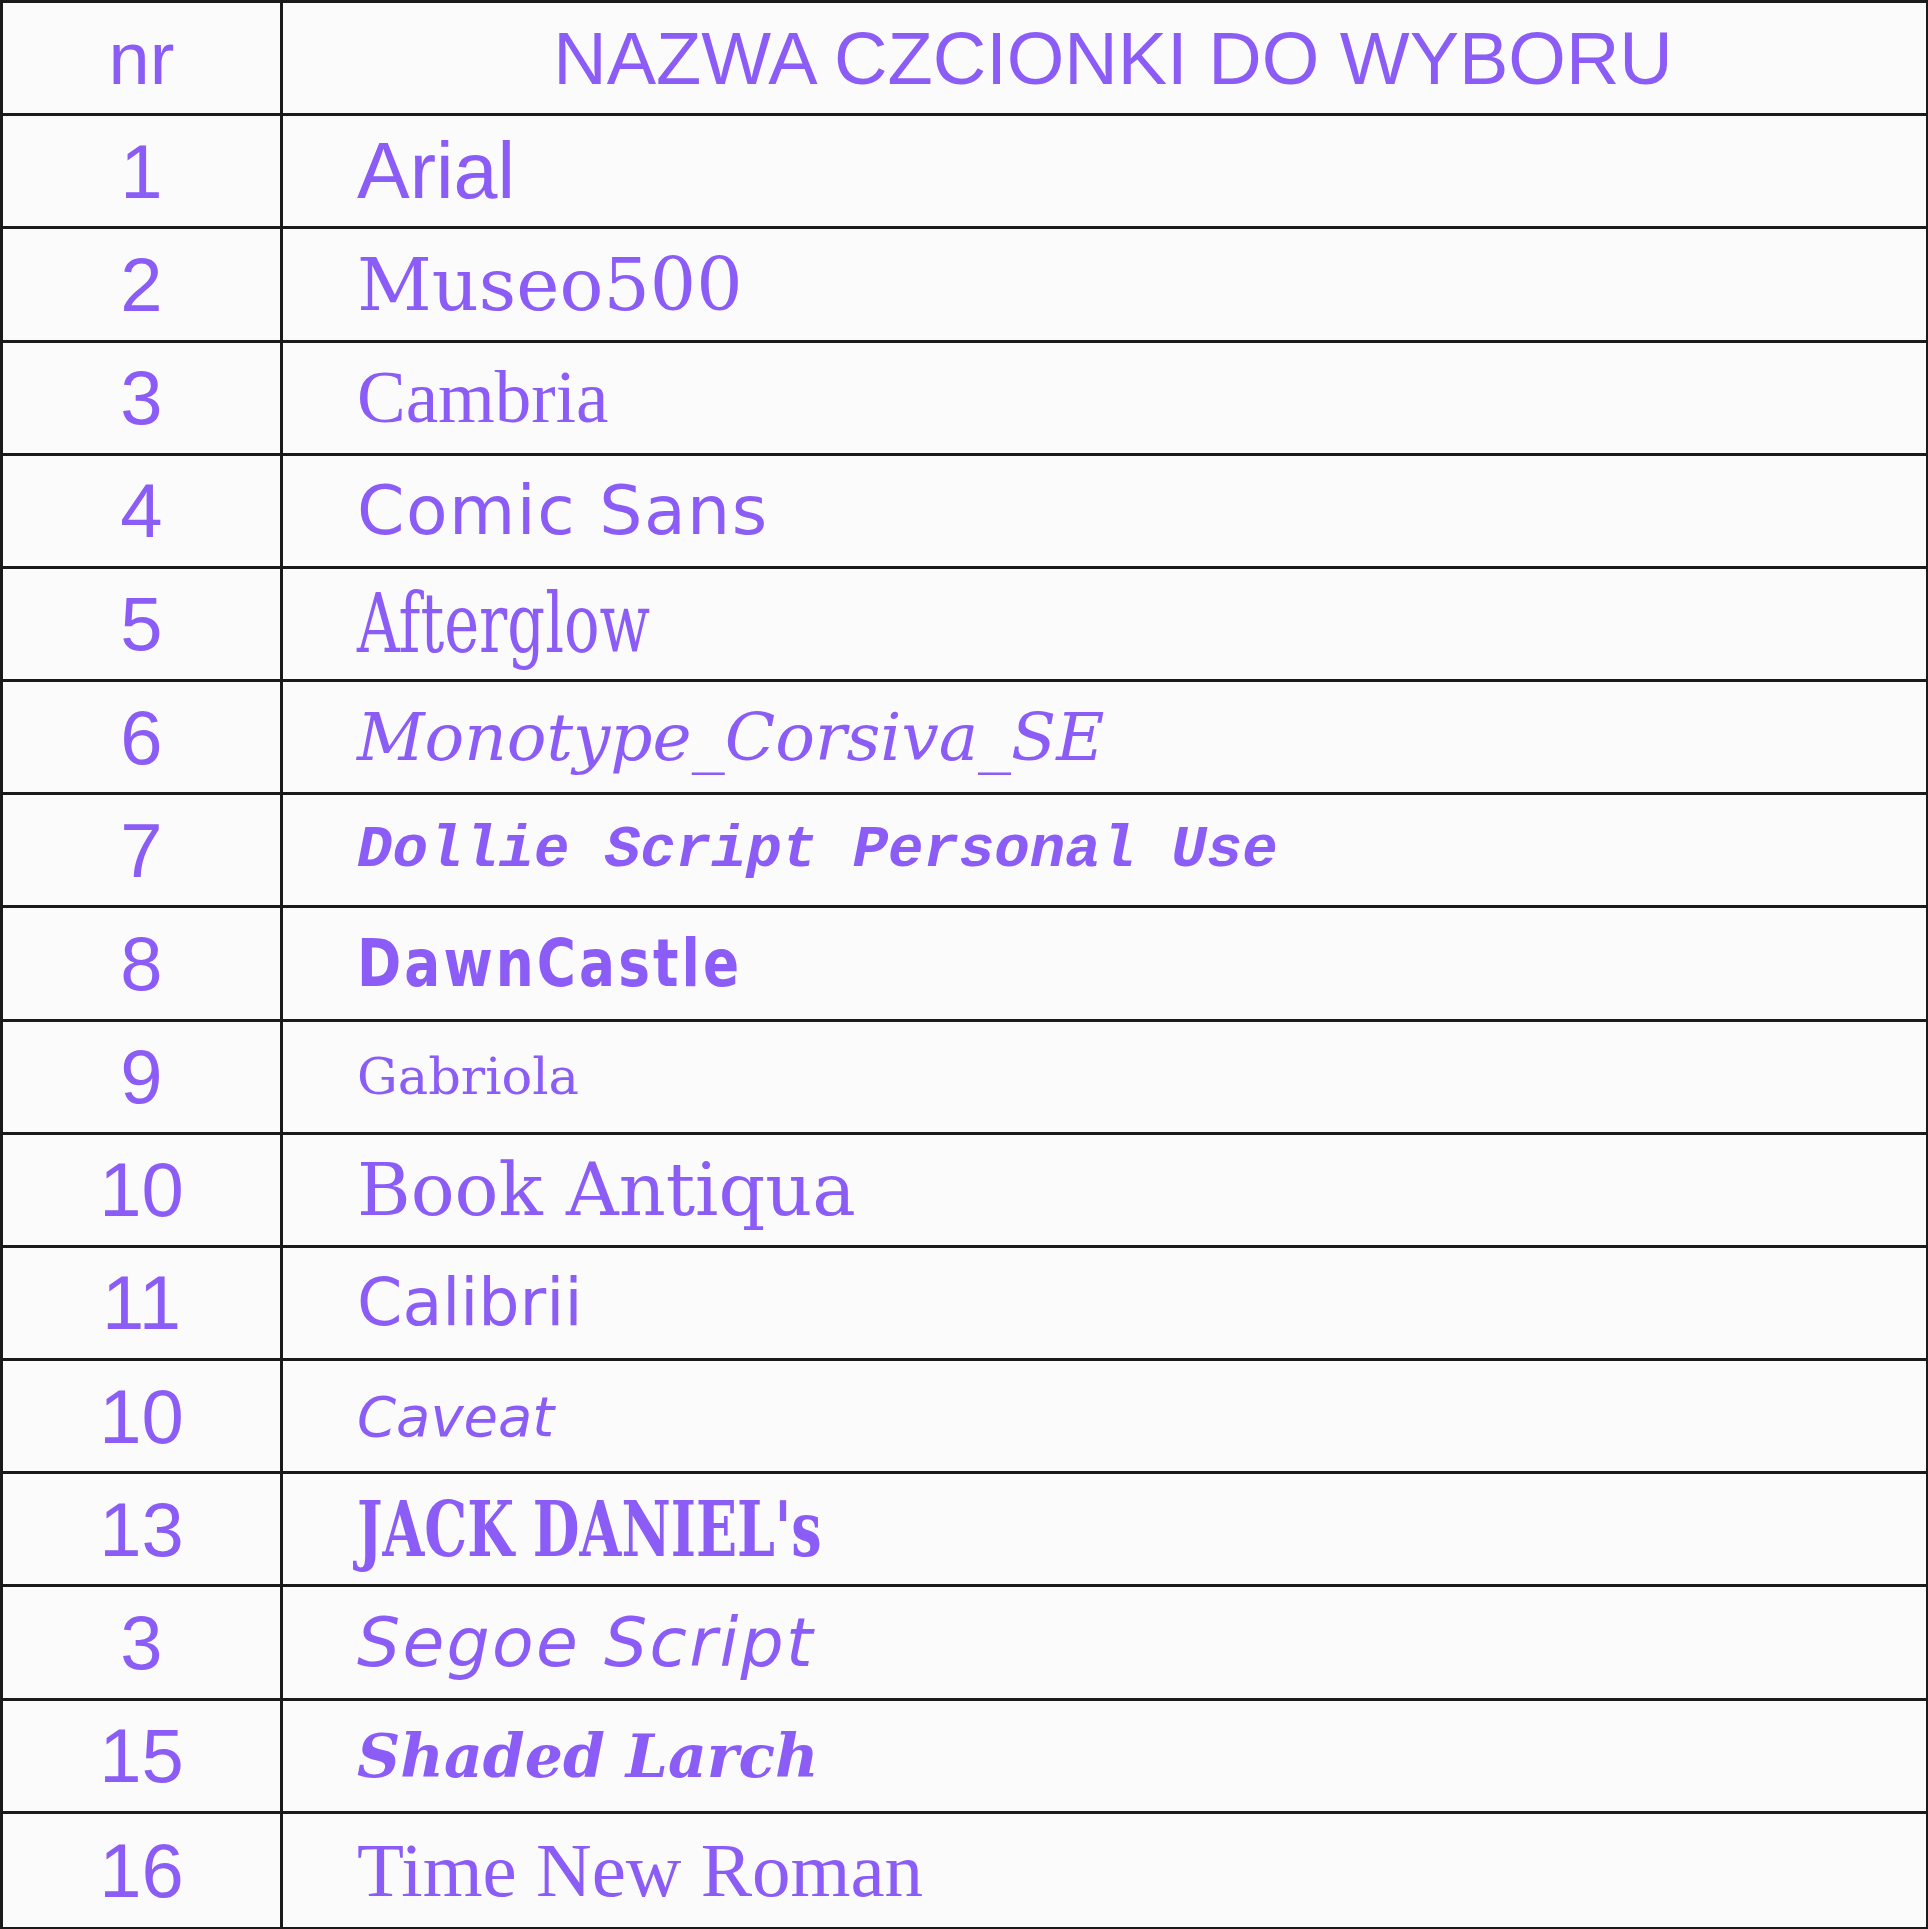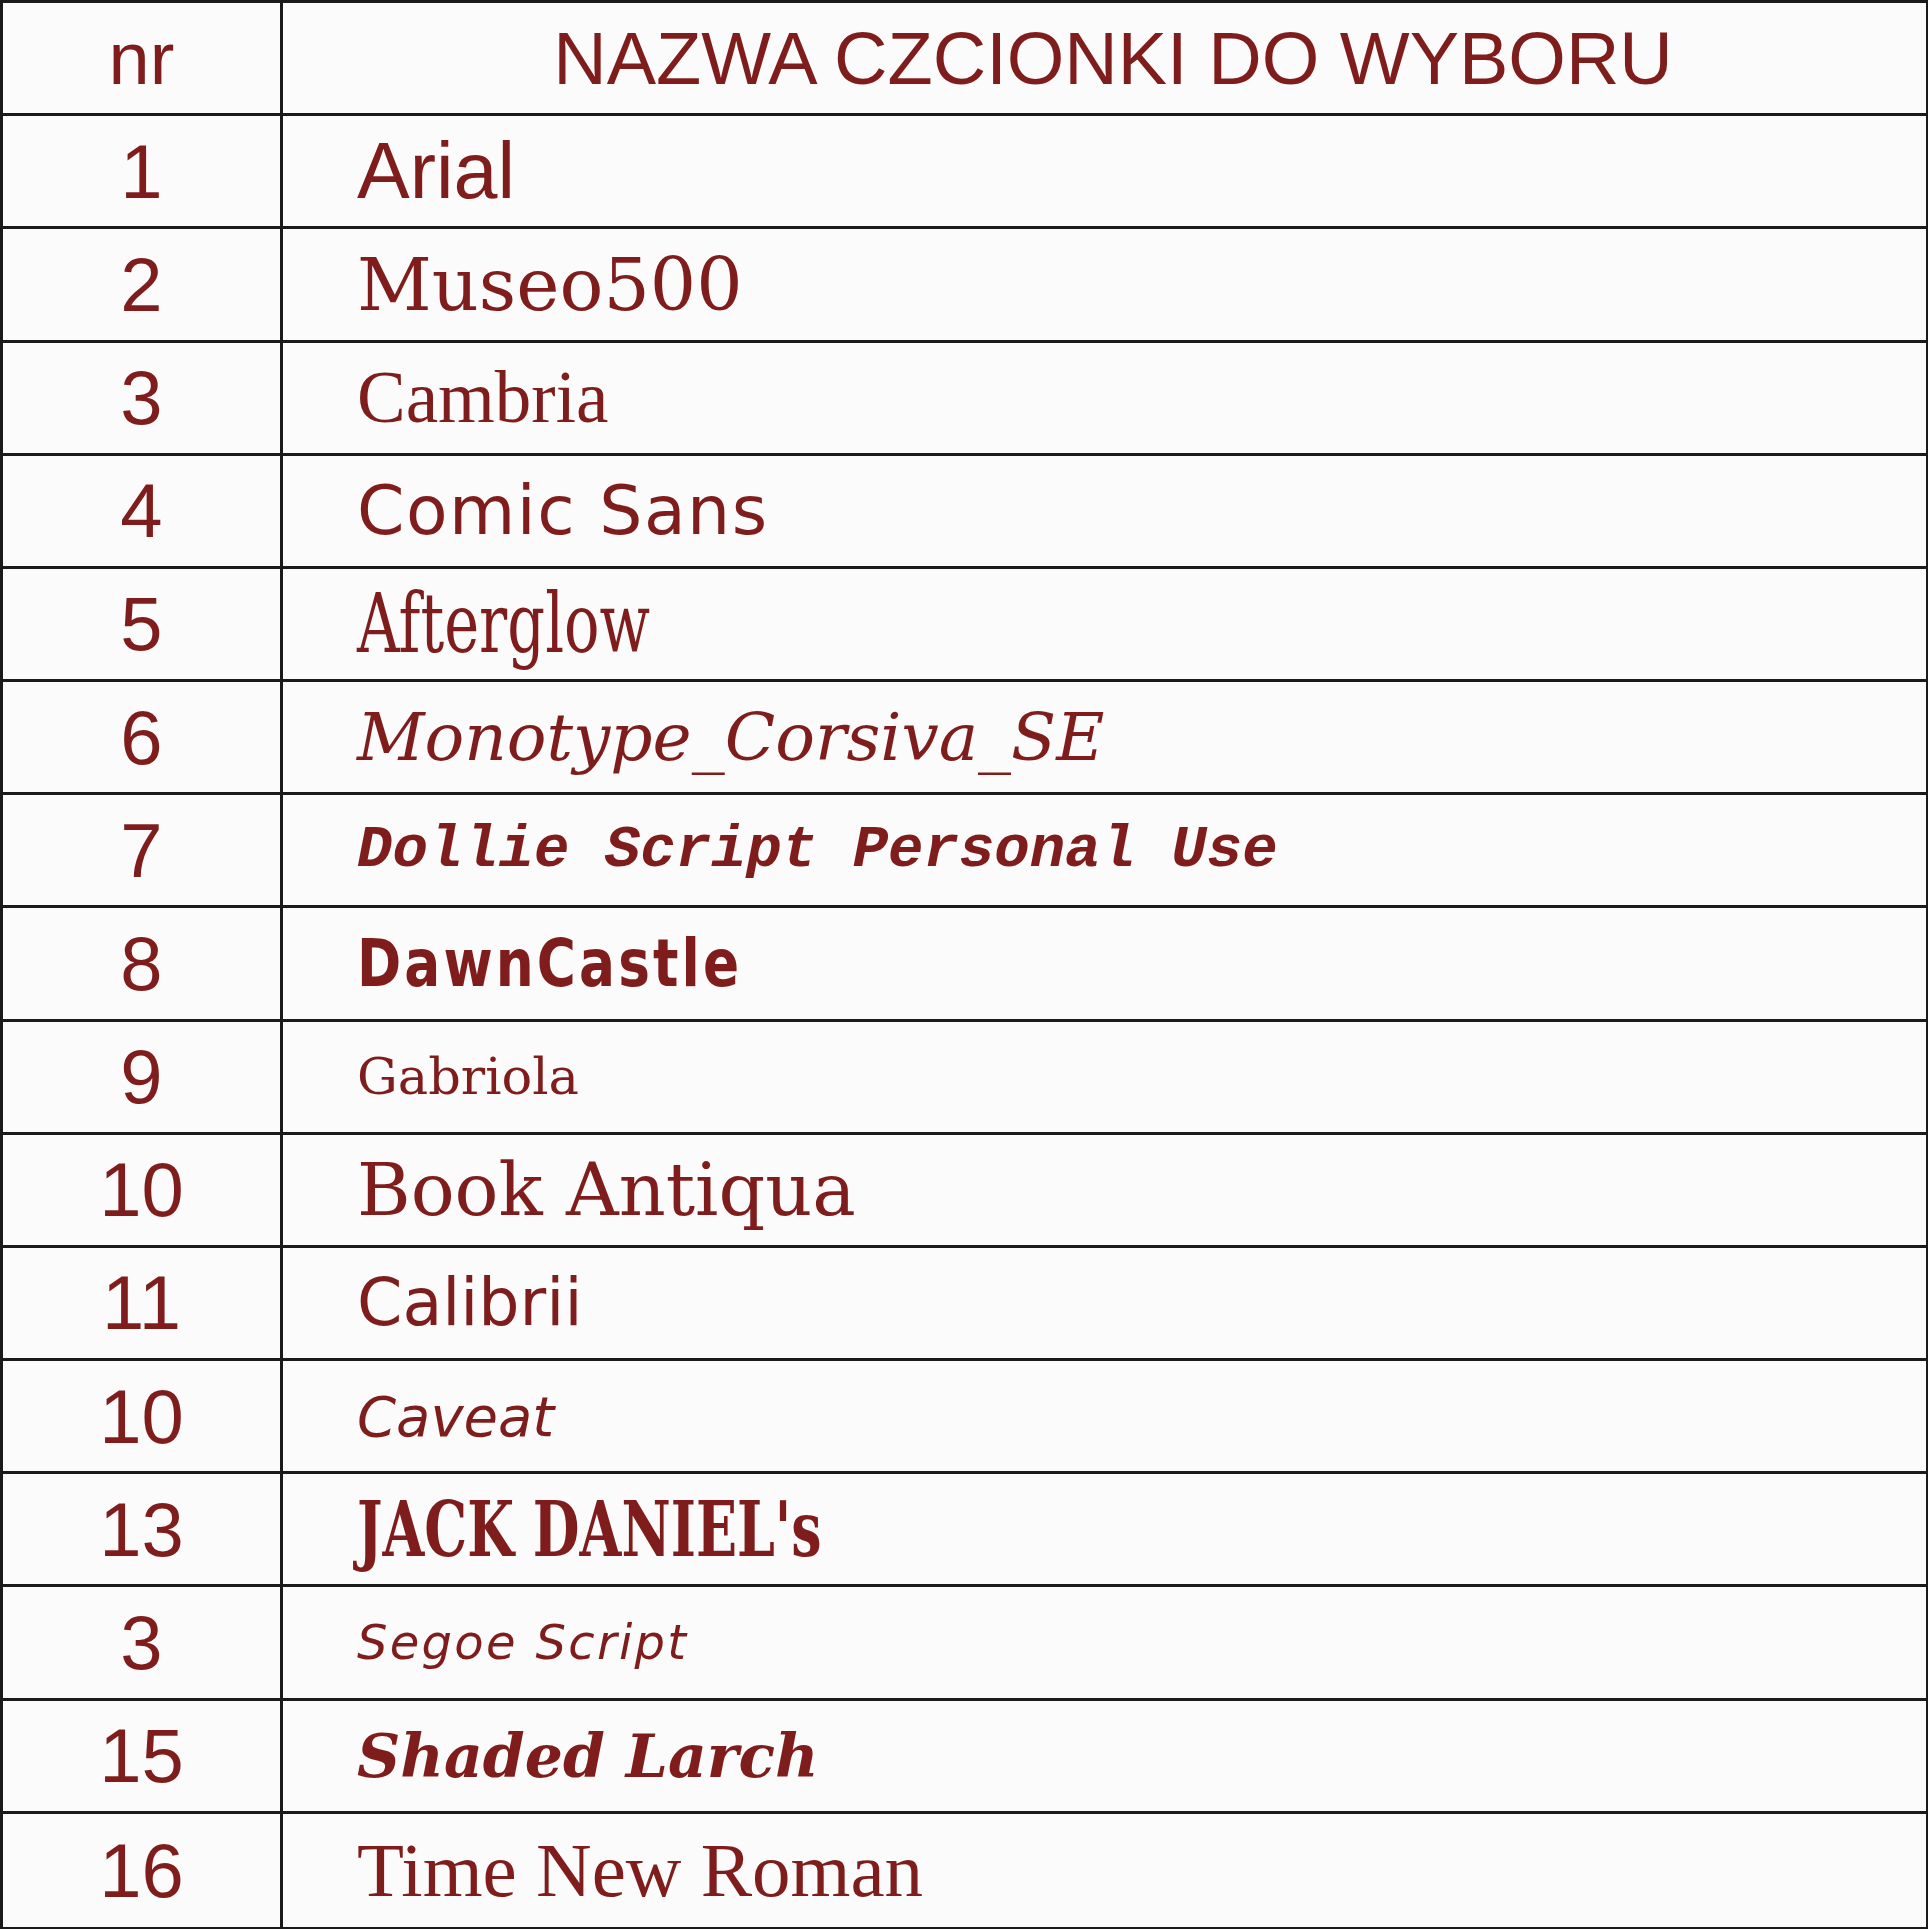--- a/index.html
+++ b/index.html
@@ -6,21 +6,21 @@
     margin: 0;
     padding: 0;
     background: #ffffff;
   }
   #stage {
     position: relative;
     width: 1929px;
     height: 1930px;
     background: #fafafa;
     font-family: "Liberation Sans", sans-serif;
-    color: #7f1d1d;
+    color: #8b5cf6;
   }
   .table {
     position: absolute;
     inset: 0;
     border: 3px solid #1a1a1a;
     display: grid;
     grid-template-columns: 280px 1fr;
     grid-auto-rows: calc((1930px - 6px) / 17);
     background: #fbfbfb;
   }
@@ -59,21 +59,21 @@
   .f6  { font-family: "DejaVu Serif", serif; font-style: italic; font-size: 66px; }                        
   .f7  { font-family: Liberation Mono, monospace; font-style: italic; font-weight: bold; font-size: 59px; }     
   .f8  { font-family: "DejaVu Sans", sans-serif; font-weight: bold; font-size: 65px;
          transform: scaleX(0.82); letter-spacing: 3.8px; }                                                   
   .f9  { font-family: "DejaVu Serif", serif; font-size: 51px; }                                            
   .f10 { font-family: "DejaVu Serif", serif; font-size: 73px; }                                            
   .f11 { font-family: "DejaVu Sans", sans-serif; font-size: 65px; }                                        
   .f12 { font-family: "DejaVu Sans", sans-serif; font-style: italic; font-size: 56px; }                    
   .f13 { font-family: "DejaVu Serif", serif; font-weight: bold; font-size: 77px;
          transform: scaleX(0.70); }                                                                        
-  .f14 { font-family: "DejaVu Sans", sans-serif; font-style: italic; font-size: 48px;
+  .f14 { font-family: "DejaVu Sans", sans-serif; font-style: italic; font-size: 68px;
          letter-spacing: 2.3px; }                                                                            
   .f15 { font-family: "DejaVu Serif", serif; font-style: italic; font-weight: bold; font-size: 60px; }     
   .f16 { font-family: "Liberation Serif", serif; font-size: 77px; }                                       
 </style>
 </head>
 <body>
 
 <div id="stage">
   <div class="table" id="font-table">
     <div class="cell num header">

